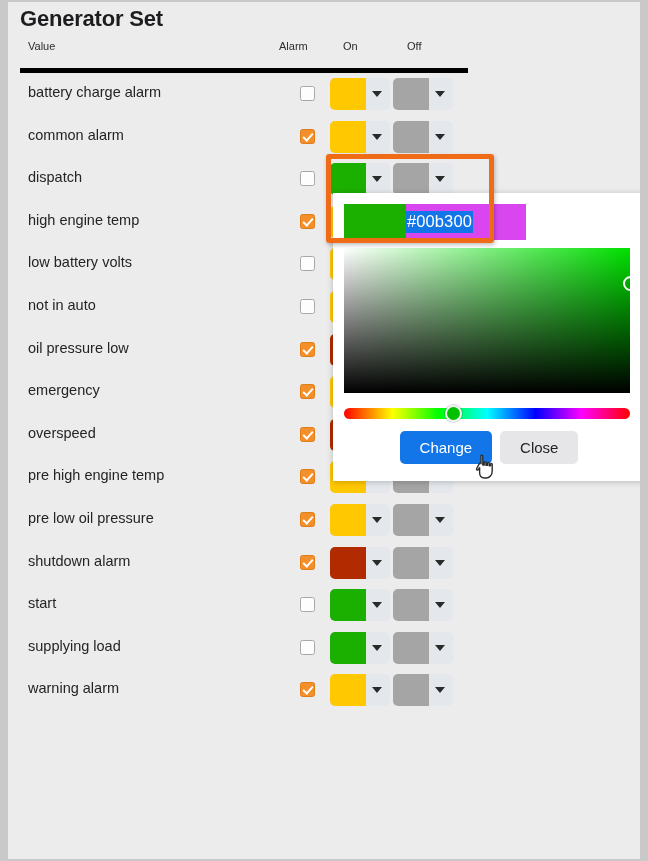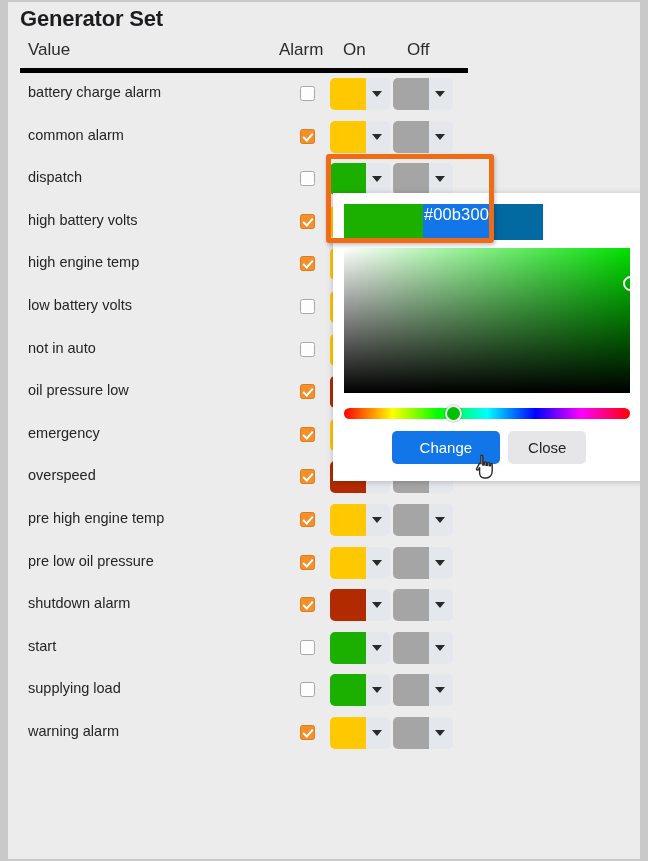--- a/index.html
+++ b/index.html
@@ -36,21 +36,21 @@
   }
 
   
   #thead {
     position: absolute;
     left: 0; top: 38px;
     width: 632px; height: 28px;
   }
   .th {
     position: absolute;
-    font-size: 17px;
+    font-size: 11px;
     color: #2b2b2b;
     top: 0;
   }
   #th-value { left: 20px; }
   #th-alarm { left: 271px; }
   #th-on    { left: 335px; }
   #th-off   { left: 399px; text-align: center; }
   #hrule {
     position: absolute;
     left: 12px; top: 66px;
@@ -128,24 +128,24 @@
     background: #ffffff;
     box-shadow: 0 1px 6px rgba(0,0,0,0.22);
   }
   #pk-preview {
     position: absolute;
     left: 11px; top: 11px;
     width: 79px; height: 36px;
   }
   #pk-hexwrap {
     position: absolute;
-    left: 90px; top: 11px;
+    left: 73px; top: 11px;
     width: 120px; height: 36px;
-    background: #0369a1;
-    display: flex; 
+    background: #d946ef;
+    display: flex; align-items: center;
   }
   #pk-hex {
     font-size: 16.5px;
     color: #ffffff;
     background: #1276e8;
     padding: 1px 1px 2px 1px;
     letter-spacing: 0.1px;
   }
   #pk-sv {
     position: absolute;
@@ -188,21 +188,21 @@
     left: 0; top: 238px;
     width: 312px;
     display: flex; justify-content: center; gap: 8px;
   }
   #btn-change {
     background: #1276e8;
     color: #fff;
     font-size: 15px;
     border: none;
     border-radius: 5px;
-    padding: 8px 28px;
+    padding: 8px 20px;
     font-family: "Liberation Sans", sans-serif;
     cursor: pointer;
   }
   #btn-close {
     background: #e6e6e8;
     color: #232323;
     font-size: 15px;
     border: none;
     border-radius: 5px;
     padding: 8px 20px;
@@ -268,32 +268,20 @@
           <div class="swatch-group sg-off">
             <div class="swatch" style="background: rgb(165, 165, 165);"></div>
             <div class="caret"></div>
           </div>
         </div>
         <div class="row">
           <div class="row-label">dispatch</div>
           <div class="cb"></div>
           <div class="swatch-group sg-on">
             <div class="swatch" style="background: rgb(27, 176, 0);"></div>
-            <div class="caret"></div>
-          </div>
-          <div class="swatch-group sg-off">
-            <div class="swatch" style="background: rgb(165, 165, 165);"></div>
-            <div class="caret"></div>
-          </div>
-        </div>
-        <div class="row">
-          <div class="row-label">high battery volts</div>
-          <div class="cb checked"></div>
-          <div class="swatch-group sg-on">
-            <div class="swatch" style="background: rgb(255, 200, 0);"></div>
             <div class="caret"></div>
           </div>
           <div class="swatch-group sg-off">
             <div class="swatch" style="background: rgb(165, 165, 165);"></div>
             <div class="caret"></div>
           </div>
         </div>
         <div class="row">
           <div class="row-label">high engine temp</div>
           <div class="cb checked"></div>

